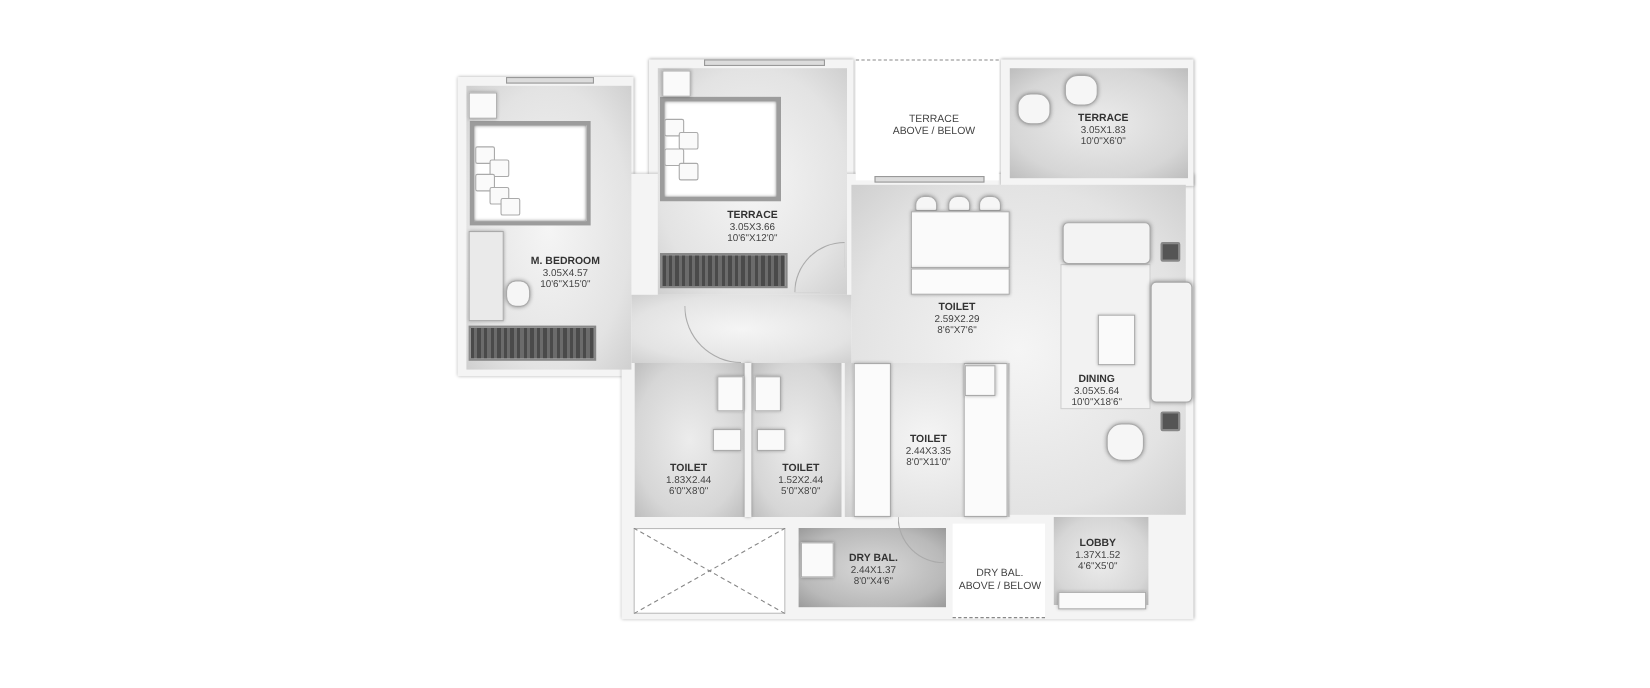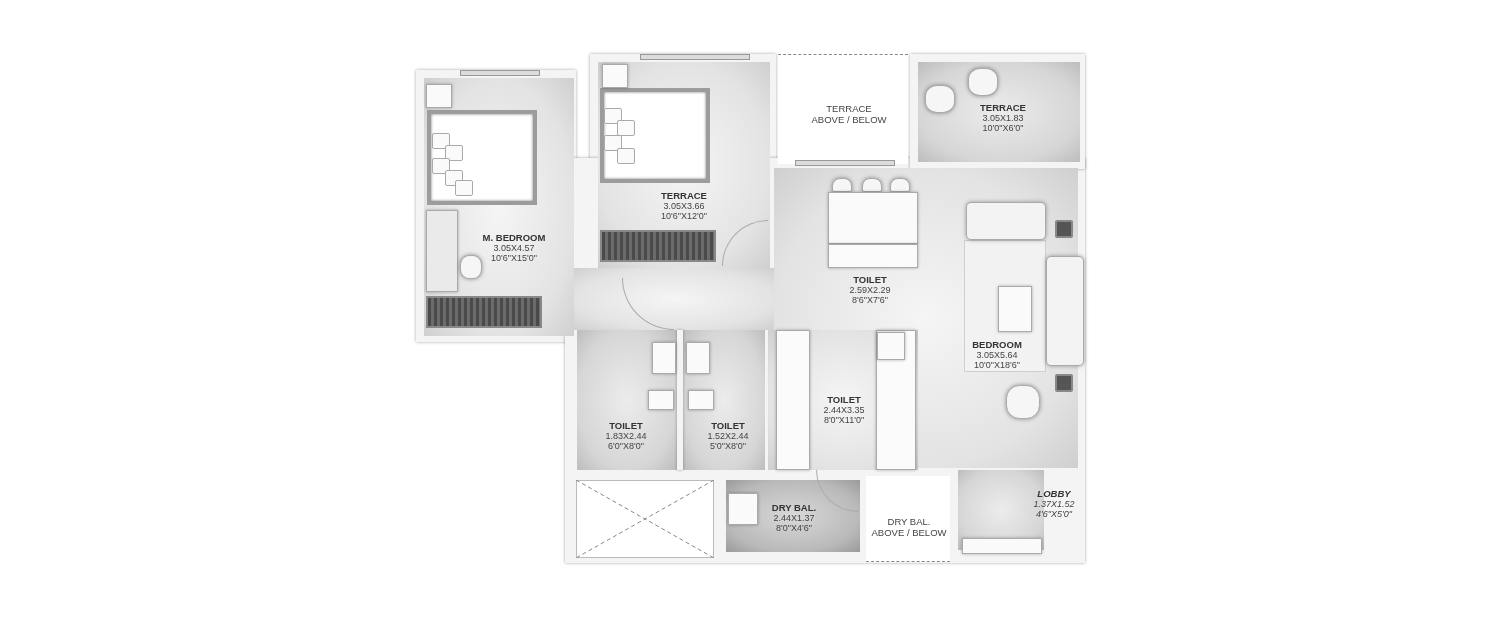--- a/index.html
+++ b/index.html
@@ -100,21 +100,21 @@
   </div>
 
   <div class="room" style="left:964px;top:240px;width:82px;height:132px;background:#f2f2f2;border:1px solid #cfcfcf;"></div>
   <div class="sofa" style="left:966px;top:202px;width:78px;height:36px;"></div>
   <div class="sofa" style="left:1046px;top:256px;width:36px;height:108px;"></div>
   <div class="table" style="left:998px;top:286px;width:32px;height:44px;"></div>
   <div class="plant" style="left:1055px;top:220px;"></div>
   <div class="plant" style="left:1055px;top:374px;"></div>
   <div class="chair" style="left:1006px;top:385px;width:32px;height:32px;"></div>
   <div class="label" style="left:997px;top:340px;">
-    <span class="name">BEDROOM</span>
+    <span class="name">DINING</span>
     <span class="dim">3.05X5.64</span>
     <span class="dim">10'0"X18'6"</span>
   </div>
 
   <div class="room floor-grey" style="left:577px;top:330px;width:100px;height:140px;"></div>
   <div class="room floor-grey" style="left:683px;top:330px;width:82px;height:140px;"></div>
   <div class="wall" style="left:677px;top:330px;width:6px;height:140px;"></div>
   <div class="table" style="left:652px;top:342px;width:22px;height:30px;"></div>
   <div class="table" style="left:686px;top:342px;width:22px;height:30px;"></div>
   <div class="table" style="left:648px;top:390px;width:24px;height:18px;"></div>
@@ -155,21 +155,21 @@
   </div>
 
   <div class="room white-area" style="left:866px;top:476px;width:84px;height:86px;border-bottom:1px dashed #888;"></div>
   <div class="plain-label" style="left:909px;top:516px;">
     <span style="display:block">DRY BAL.</span>
     <span style="display:block">ABOVE / BELOW</span>
   </div>
 
   <div class="room floor-grey" style="left:958px;top:470px;width:86px;height:80px;"></div>
   <div class="table" style="left:962px;top:538px;width:78px;height:14px;"></div>
-  <div class="label" style="left:1054px;top:489px;font-style:italic;">
+  <div class="label" style="left:998px;top:489px;">
     <span class="name">LOBBY</span>
     <span class="dim">1.37X1.52</span>
     <span class="dim">4'6"X5'0"</span>
   </div>
 
   <div class="window" style="left:460px;top:70px;width:80px;height:6px;"></div>
   <div class="window" style="left:640px;top:54px;width:110px;height:6px;"></div>
   <div class="door-arc" style="left:622px;top:278px;width:52px;height:52px;border-radius:0 0 0 52px;border-top:none;border-right:none;"></div>
   <div class="door-arc" style="left:816px;top:470px;width:42px;height:42px;border-radius:0 0 0 42px;border-top:none;border-right:none;"></div>
 </div>

